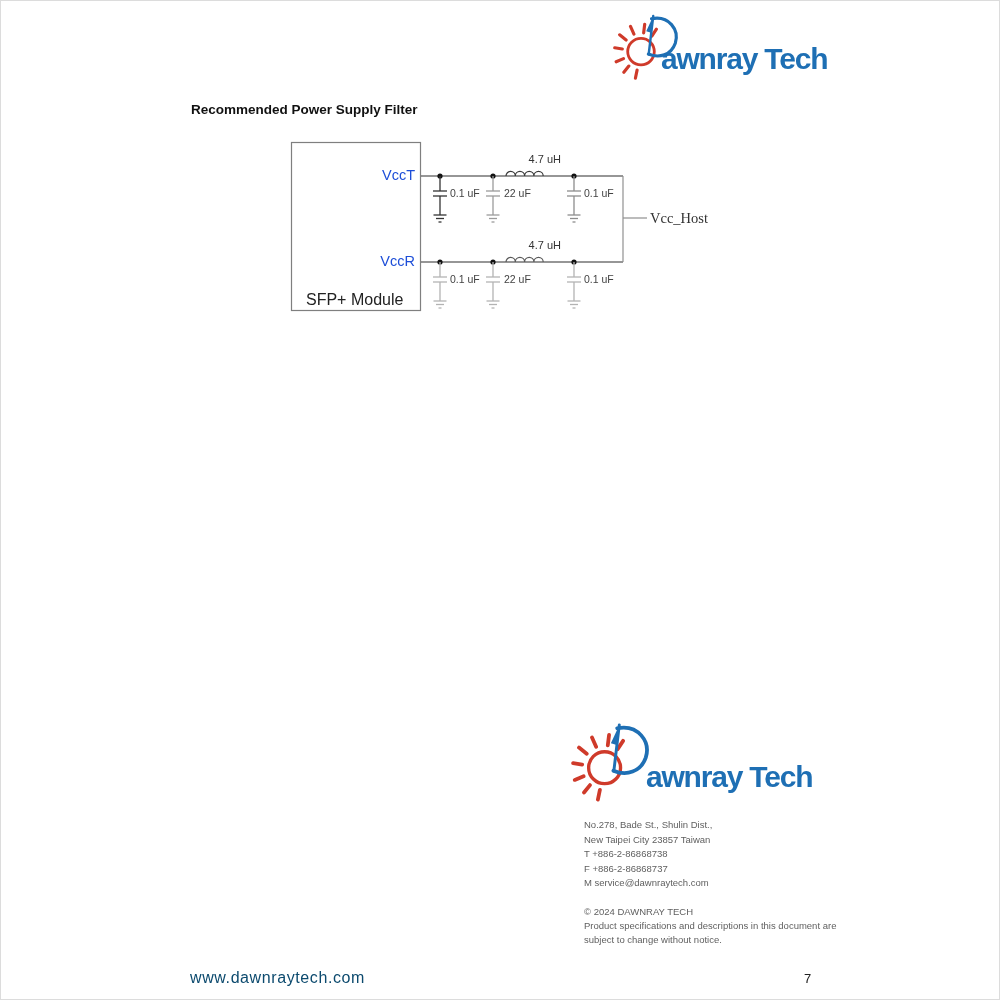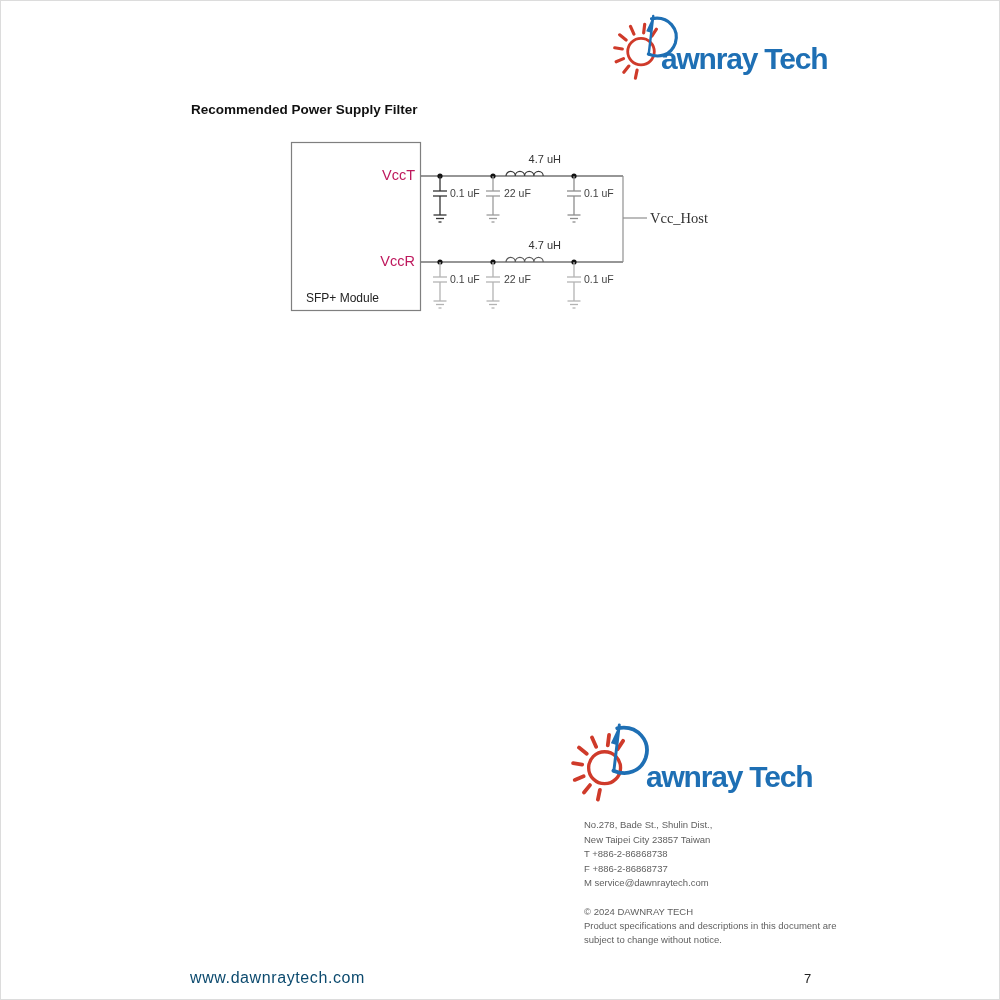--- a/index.html
+++ b/index.html
@@ -1,24 +1,24 @@
 <!DOCTYPE html>
 <html><head>
 <meta charset="utf-8">
 <style>
   html,body{margin:0;padding:0;width:1000px;height:1000px;background:#fff;
     font-family:"Liberation Sans", sans-serif;}
   .page{position:absolute;inset:0;width:998px;height:998px;border:1px solid #dcdcdc;background:#fff;overflow:hidden;}
   .abs{position:absolute;}
   .doc-title{left:190px;top:101px;font-size:13.5px;font-weight:bold;color:#111;}
   
-  .pin-label{width:74px;text-align:right;font-size:14.5px;color:#be185d;}
+  .pin-label{width:74px;text-align:right;font-size:14.5px;color:#1d4ed8;}
   .pin-top{left:340px;top:166px;}
   .pin-bottom{left:340px;top:252px;}
-  .module-label{left:305px;top:290px;font-size:12px;color:#222;}
+  .module-label{left:305px;top:290px;font-size:16px;color:#222;}
   .ind-label{width:66px;text-align:right;font-size:11px;color:#333;}
   .ind-top{left:494px;top:152px;}
   .ind-bottom{left:494px;top:238px;}
   .cap-label{font-size:10.5px;color:#424242;}
   .cap-row-top{top:186px;}
   .cap-row-bottom{top:272px;}
   .cap-x1{left:449px;} .cap-x2{left:503px;} .cap-x3{left:583px;}
   .host-label{left:649px;top:209px;font-size:14.5px;color:#333;font-family:Liberation Serif, serif;}
   
   .wordmark{font-weight:bold;color:#1e6fb4;letter-spacing:-1.2px;line-height:1;}

